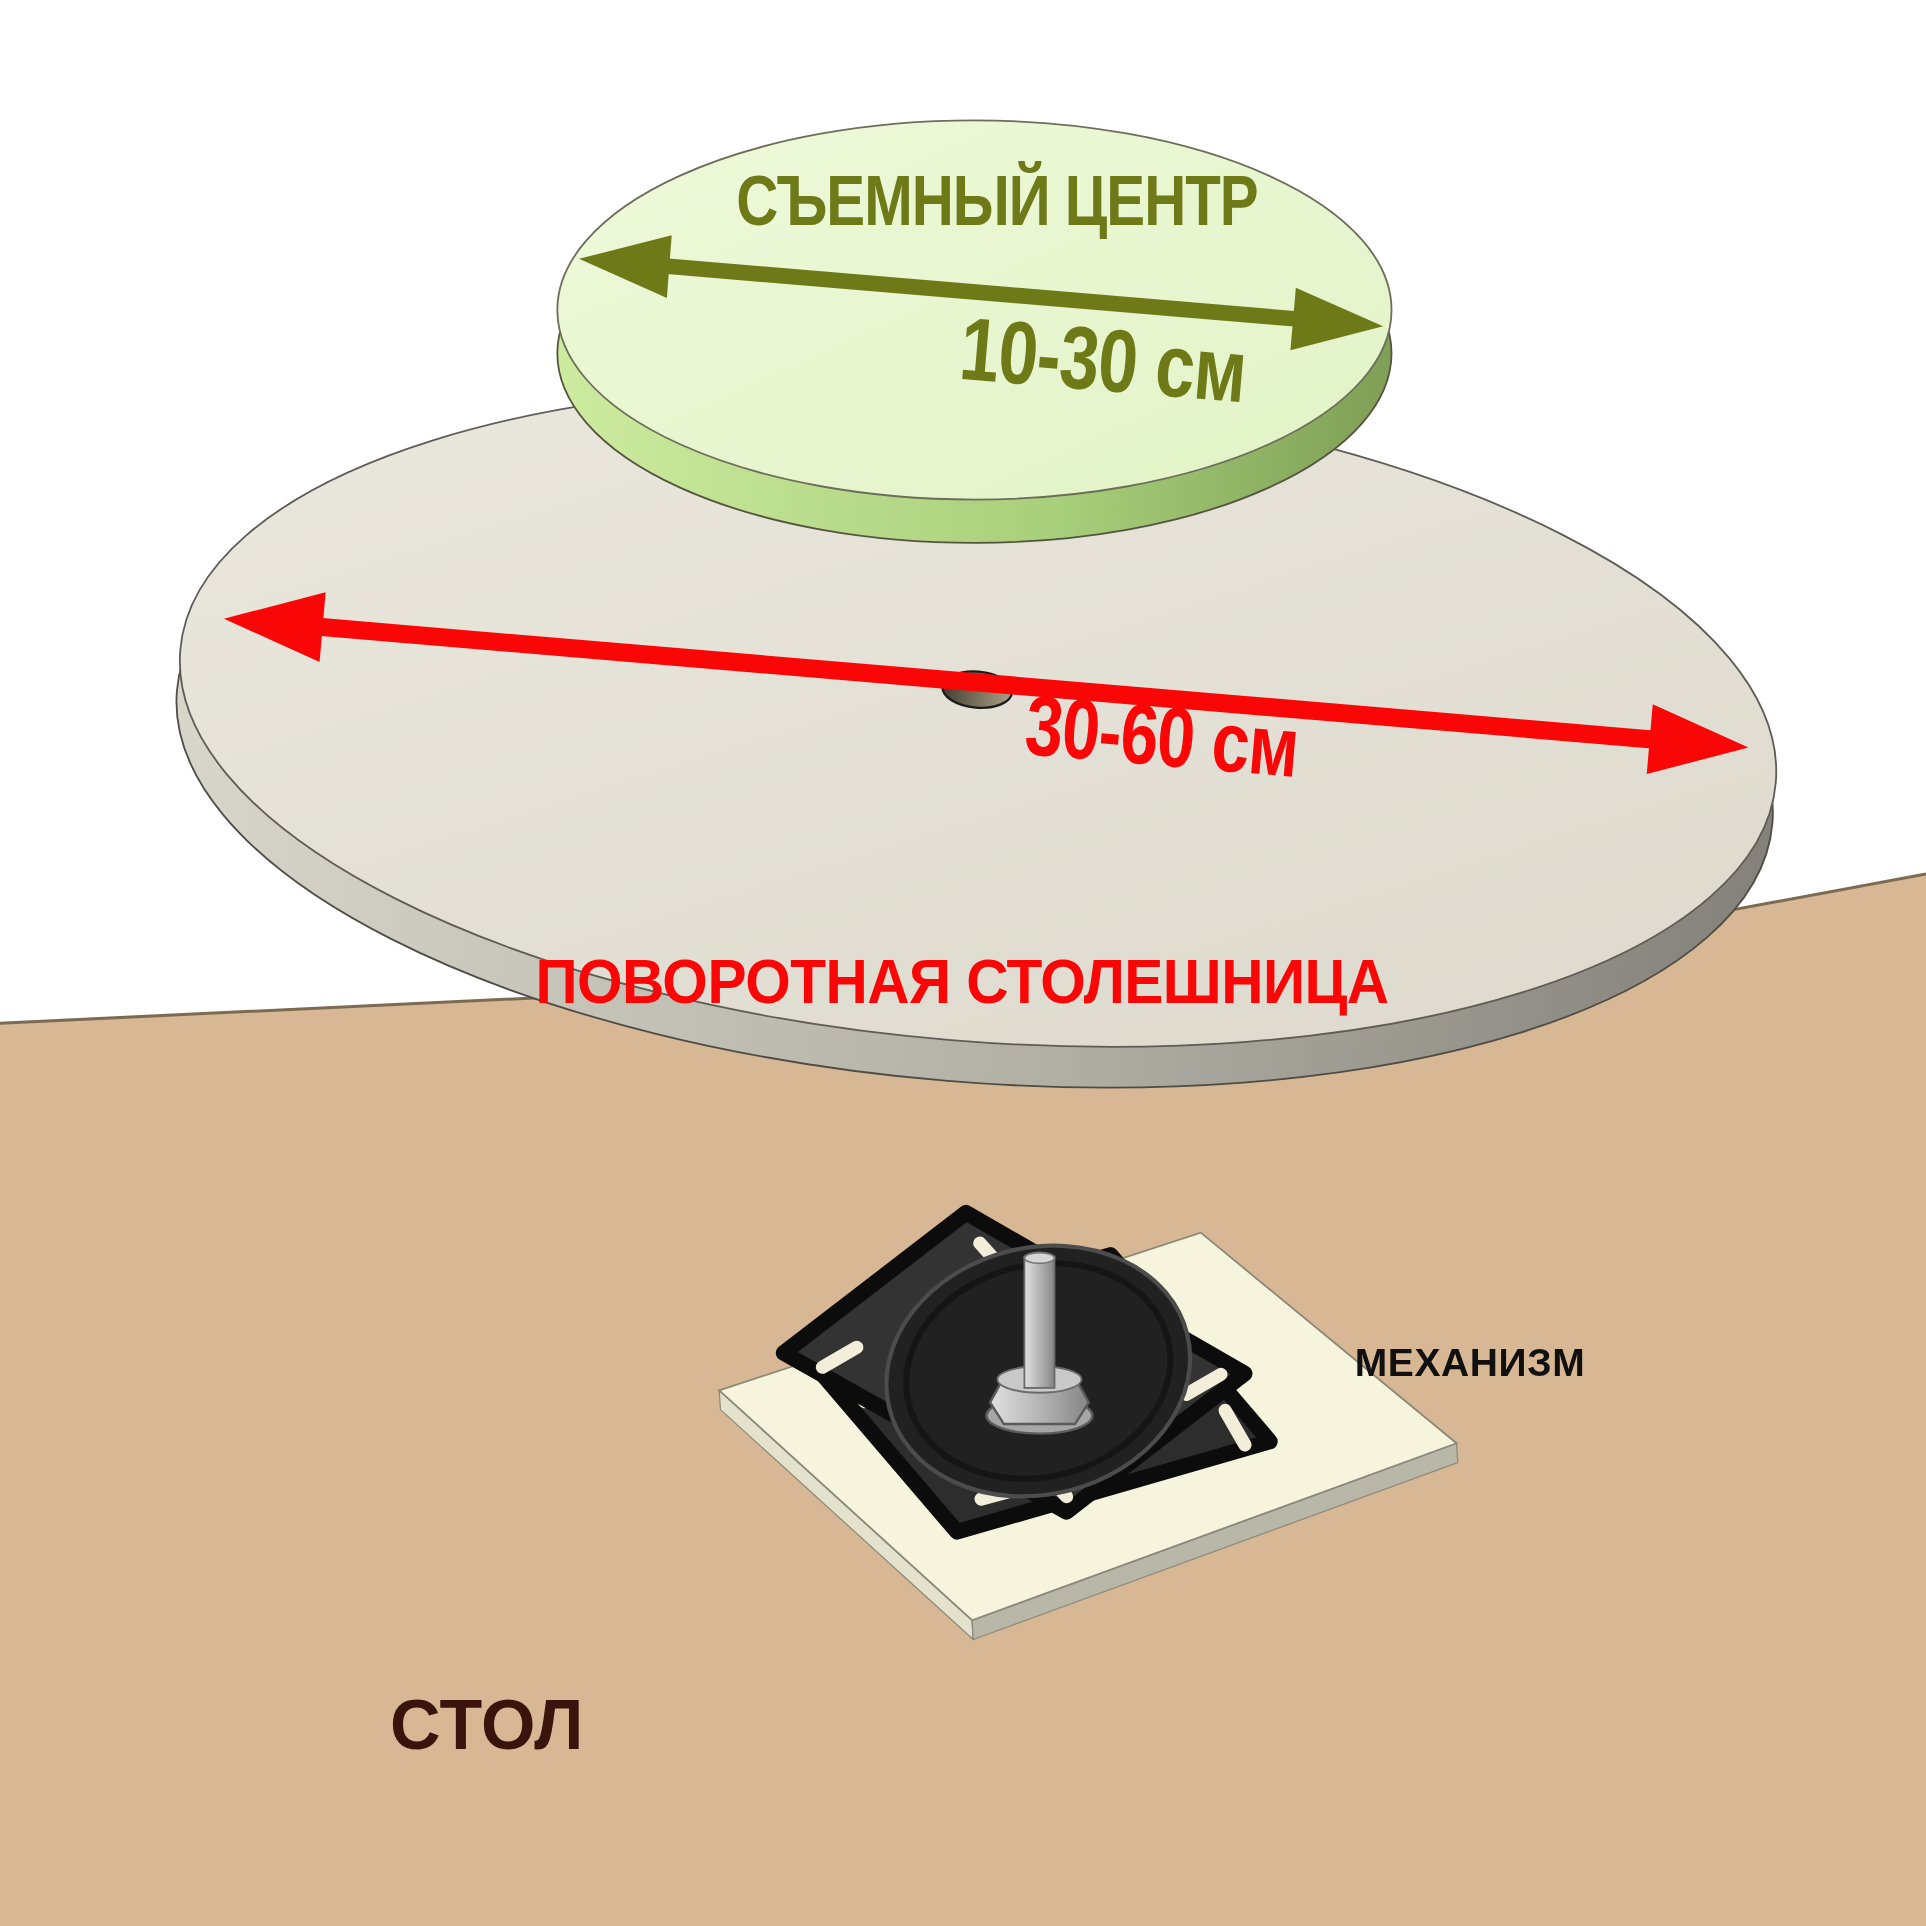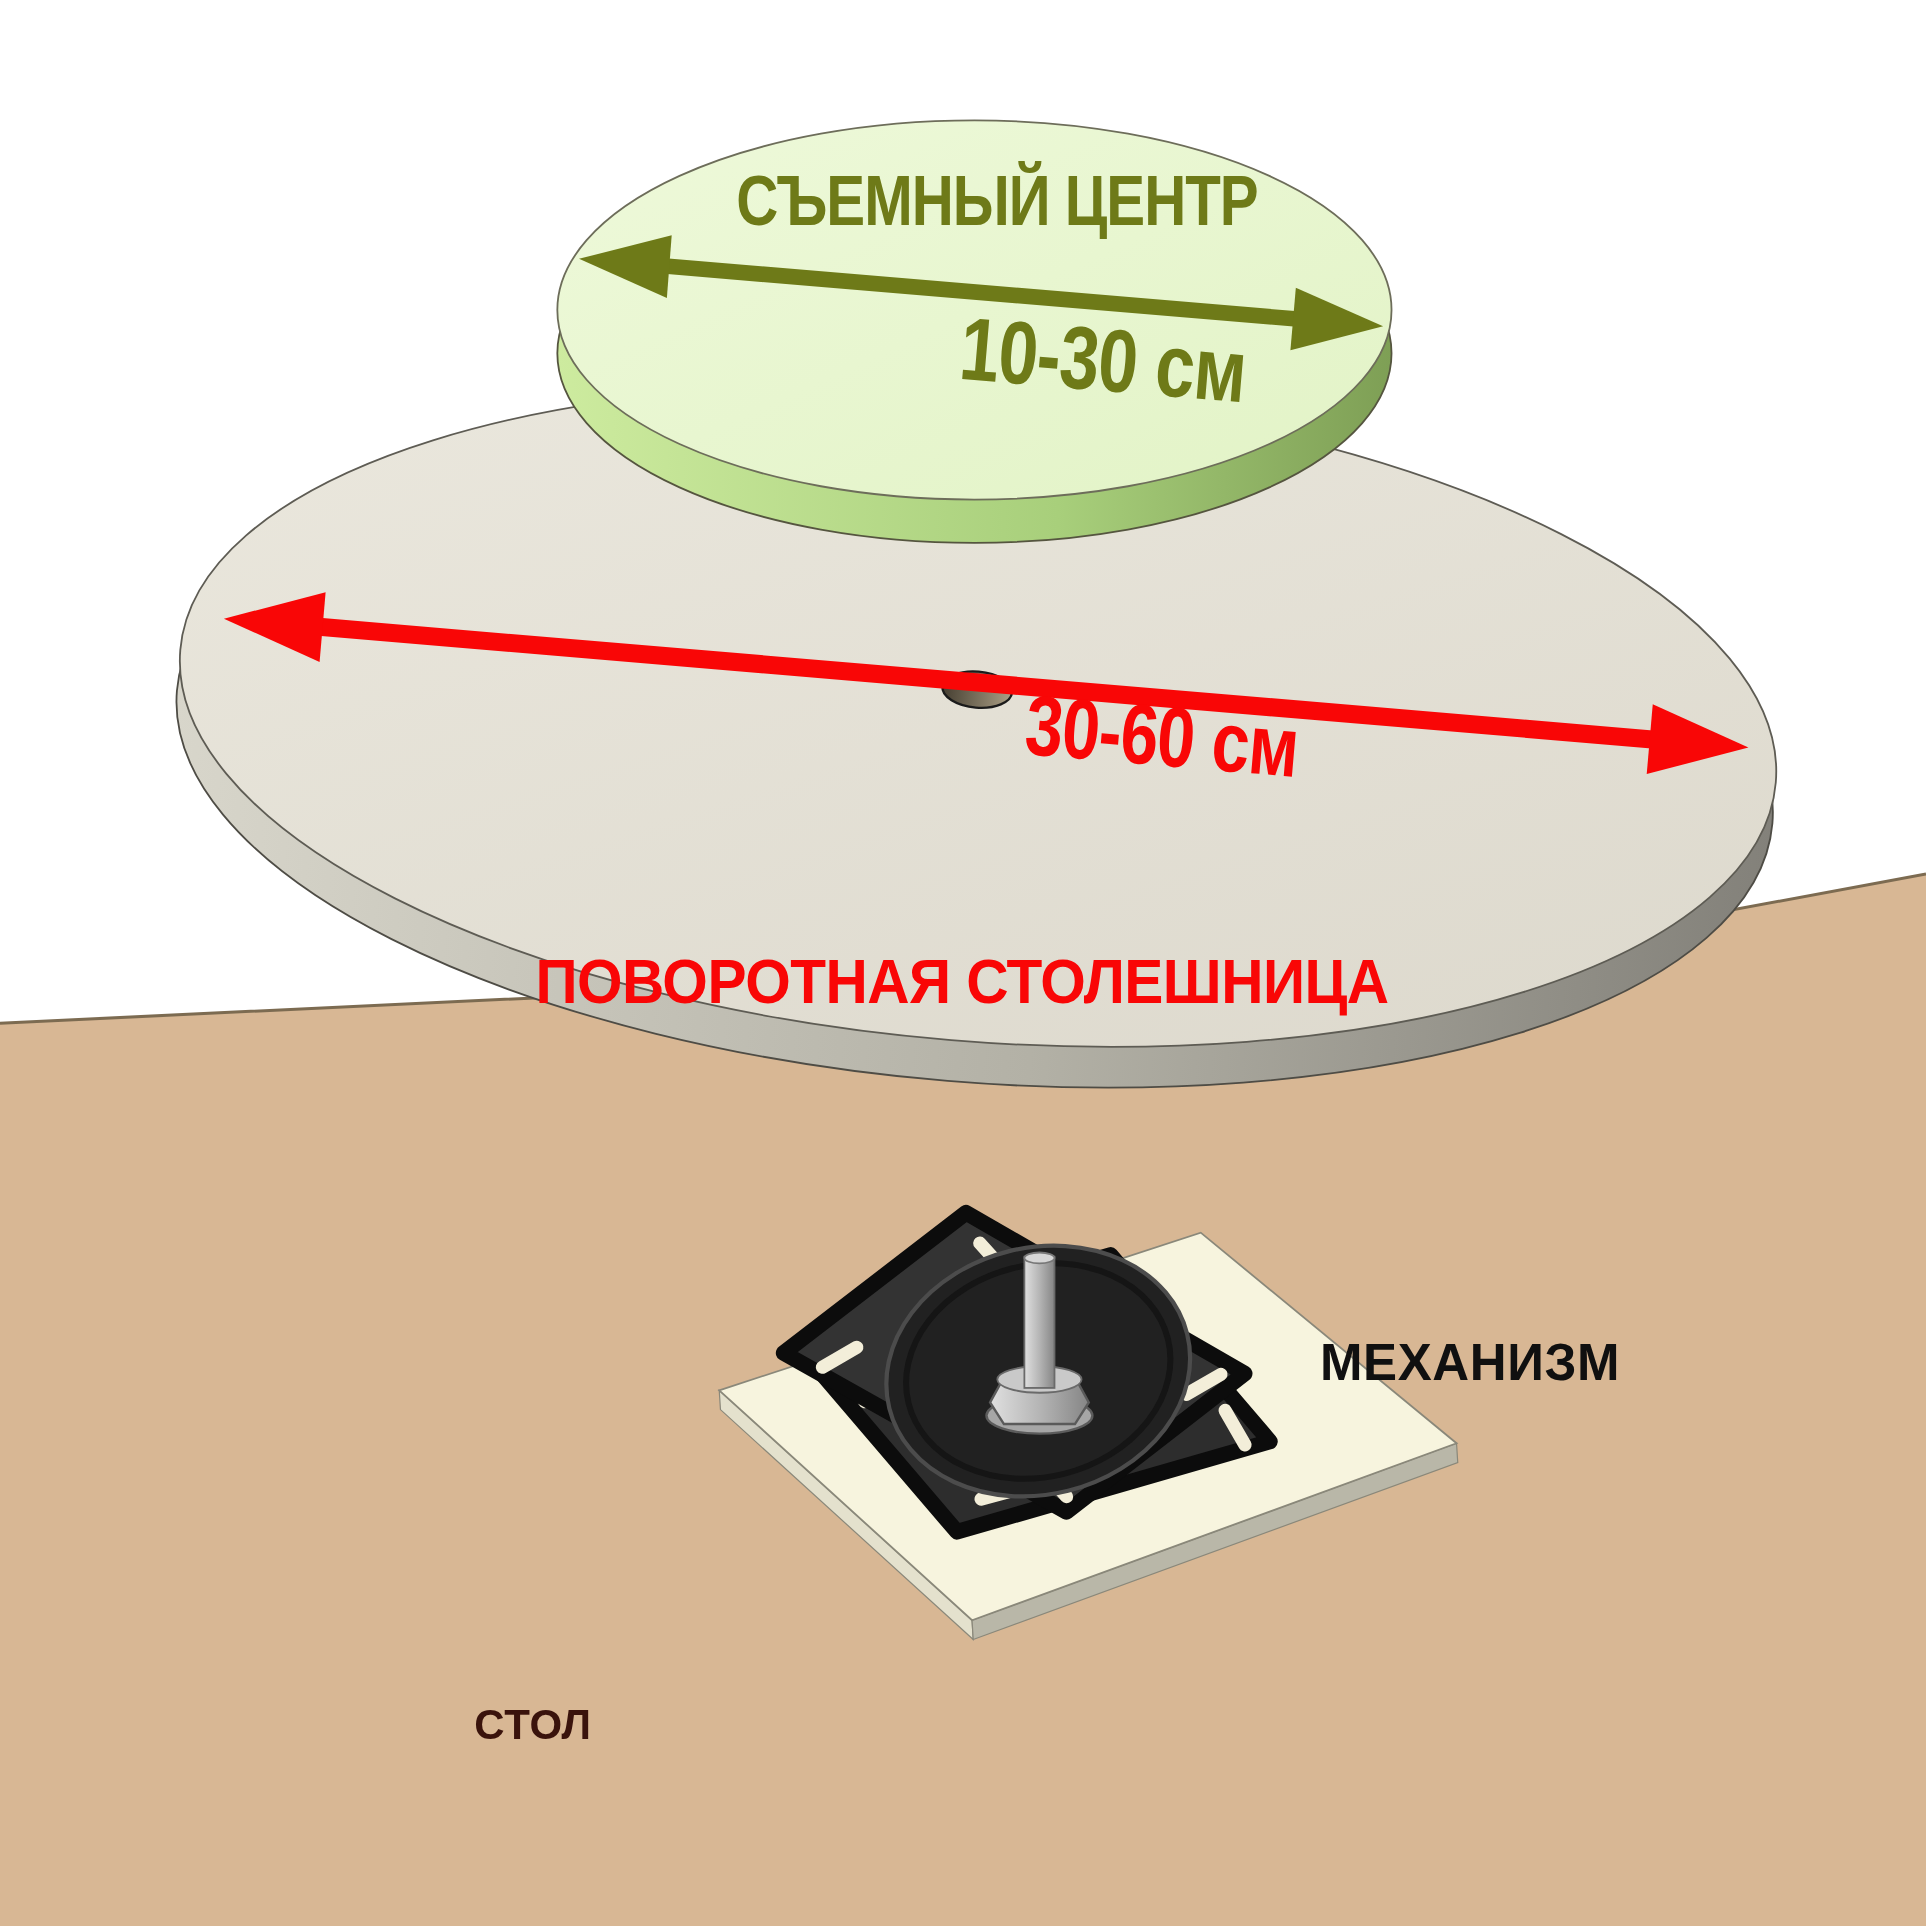--- a/index.html
+++ b/index.html
@@ -47,28 +47,28 @@
   }
   .lbl-large-d{
     left:1162px; top:736px;
     font-size:85px;
     color:var(--red);
     letter-spacing:-1.2px;
     transform:translate(-50%,-50%) rotate(4.9deg) scaleX(0.80);
   }
   .lbl-mechanism{
     left:1470px; top:1362px;
-    font-size:51px;
+    font-size:39px;
     color:var(--label-black);
     letter-spacing:0.6px;
     transform:translate(-50%,-50%);
   }
   .lbl-table{
-    left:533px; top:1725px;
-    font-size:42px;
+    left:487px; top:1725px;
+    font-size:70px;
     color:var(--maroon);
     letter-spacing:0.6px;
     transform:translate(-50%,-50%);
   }
 </style>
 </head>
 <body>
 
 <div class="canvas">
 

